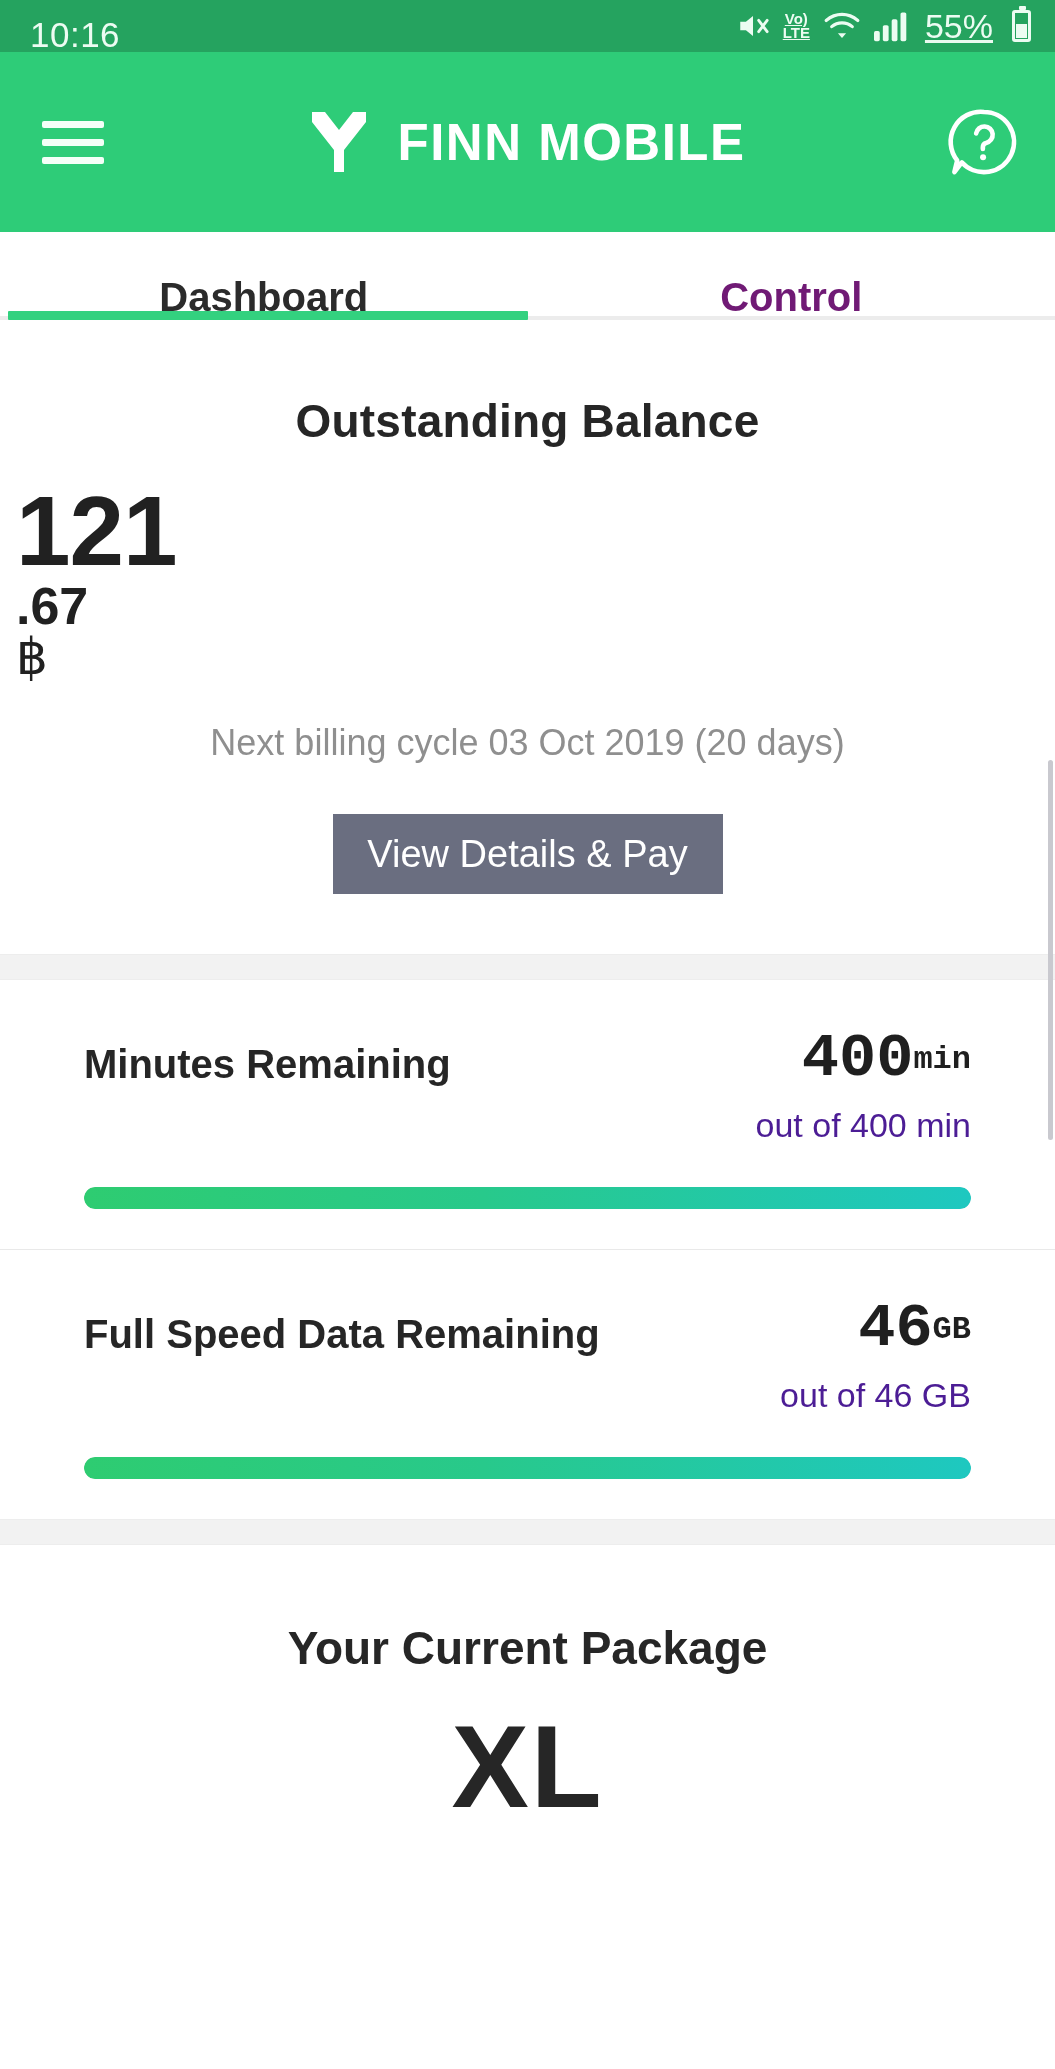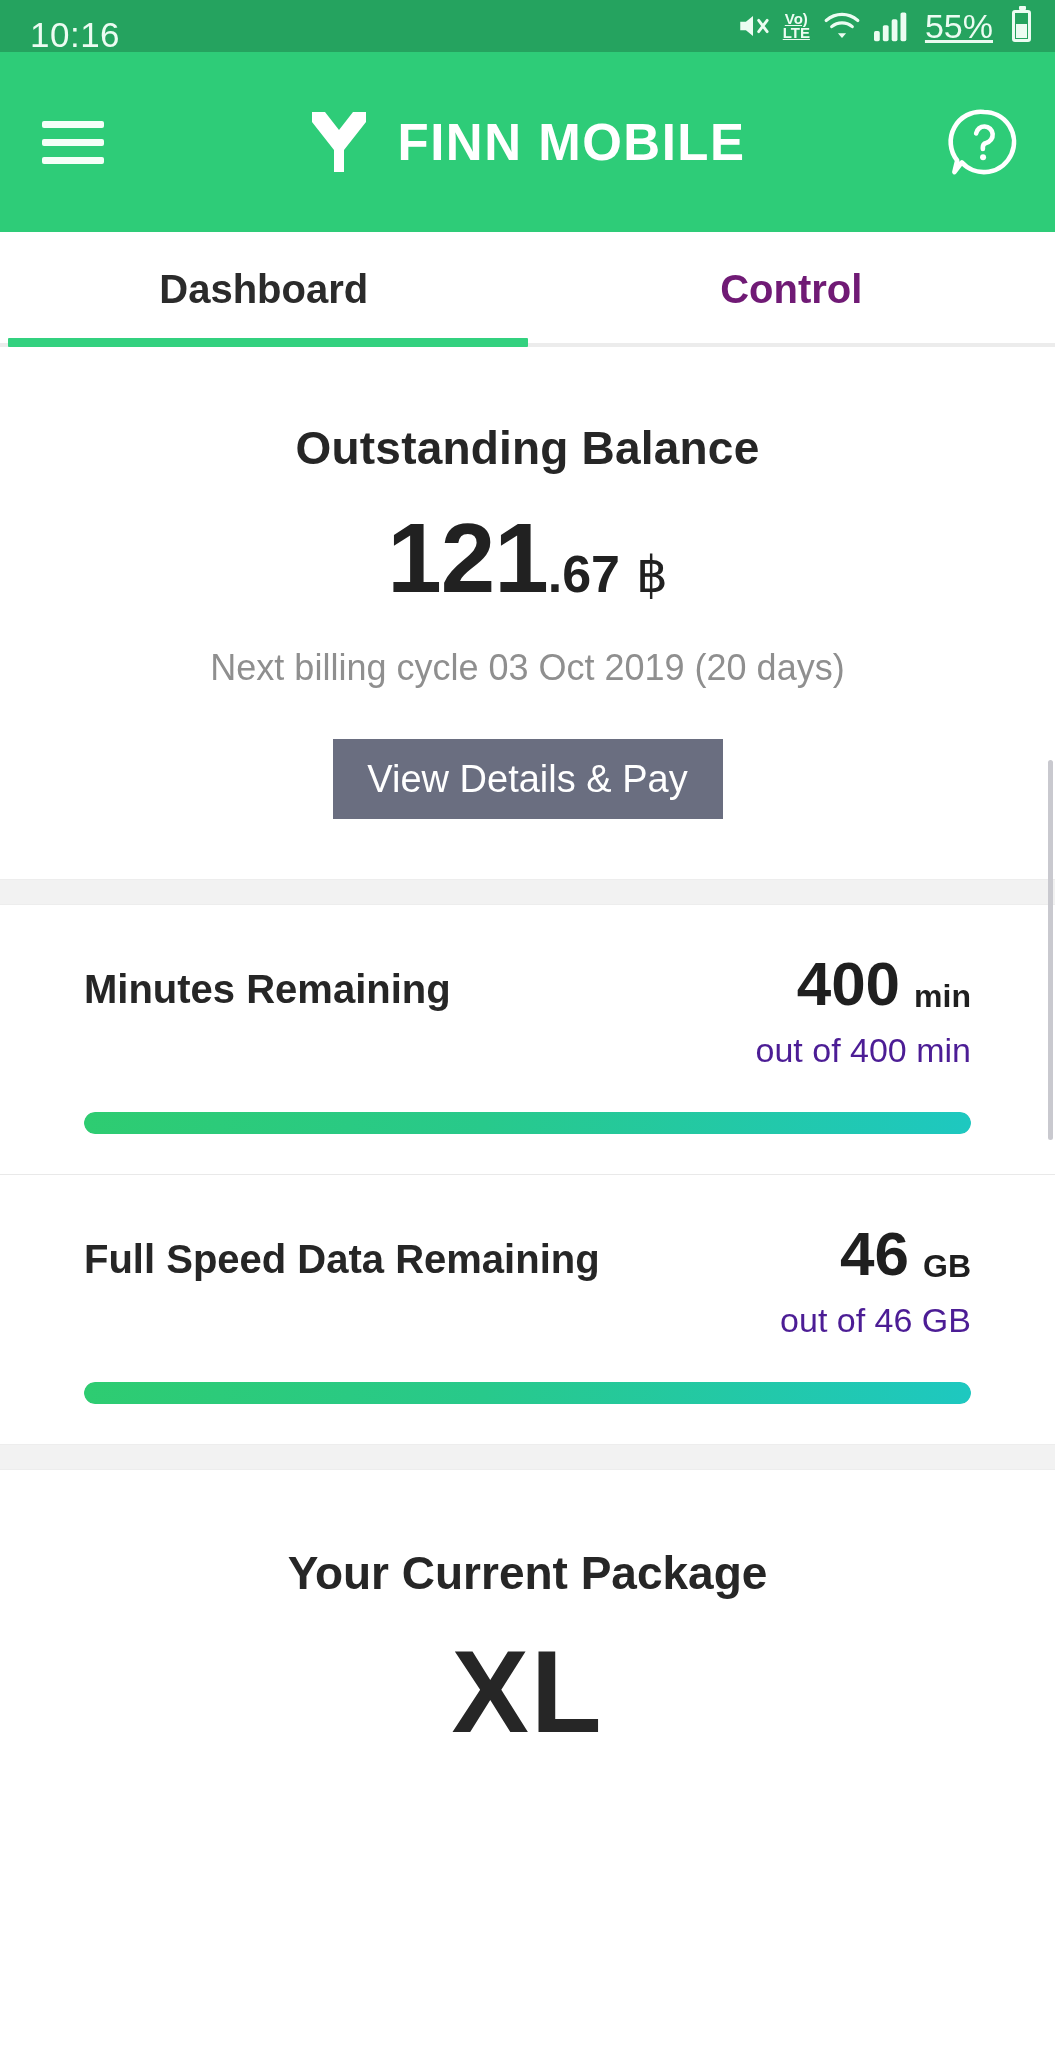--- a/index.html
+++ b/index.html
@@ -36,21 +36,21 @@
     padding:0 34px 0 42px; position:relative;
   }
   .hamburger{ width:62px; display:flex; flex-direction:column; gap:11px; cursor:pointer; }
   .hamburger span{ display:block; height:7px; background:#f4fff8; border-radius:2px; }
   .brand{ position:absolute; left:0; right:0; display:flex; align-items:center; justify-content:center; gap:30px; pointer-events:none;}
   .brand-logo{ width:58px; height:64px; }
   .brand-text{ font-size:51px; font-weight:700; letter-spacing:1.5px; color:#ffffff; }
   .help-btn{ width:74px; height:74px; cursor:pointer; }
 
   
-  .tabs{ display:flex; height:115px; background:#fff; position:relative; }
+  .tabs{ display:flex; height:88px; background:#fff; position:relative;align-items:flex-end; }
   .tab{
     flex:1; display:flex; align-items:center; justify-content:center;
     font-size:40px; font-weight:700; color:#701a75; cursor:pointer;
     position:relative;
   }
   .tab.active{ color:#2b2b2b; }
   .tabs::after{
     content:""; position:absolute; left:0; right:0; bottom:0; height:4px; background:#ececec;
   }
   .tab-underline{
@@ -61,39 +61,40 @@
   
   .section{ background:#ffffff; }
   .gap{ height:26px; background:#f2f2f2; border-top:1px solid #ededed; border-bottom:1px solid #ededed;}
 
   
   .balance{ padding:74px 0 60px; text-align:center; }
   .balance-title{ font-size:46px; font-weight:700; color:#262626; letter-spacing:.2px;}
   .balance-amount{
     margin-top:34px; display:flex; align-items:baseline; justify-content:center;
     color:#212121;
+    flex-direction:column;
   }
   .amt-int{ font-size:98px; font-weight:700; letter-spacing:-1px; line-height:1;}
   .amt-dec{ font-size:52px; font-weight:700; line-height:1;}
   .amt-cur{ font-size:50px; font-weight:500; margin-left:16px; line-height:1;}
   .balance-note{ margin-top:40px; font-size:36px; color:#8f8f8f; }
   .pay-btn{
     margin:50px auto 0; width:390px; height:80px;
     background:#6a6e80; color:#ffffff; font-size:38px;
     display:flex; align-items:center; justify-content:center; cursor:pointer;
     border:none; font-family:inherit;
   }
 
   
   .usage-row{ padding:48px 84px 40px; }
   .usage-row + .usage-row{ border-top:1px solid #e9e9e9; }
   .usage-head{ display:flex; align-items:flex-start; justify-content:space-between; }
   .usage-label{ font-size:40px; font-weight:700; color:#262626; padding-top:14px;}
   .usage-values{ text-align:right; }
-  .usage-main{ display:flex; align-items:flex-end; justify-content:flex-end; gap:14px; color:#1f1f1f;}
+  .usage-main{ display:flex; align-items:center; justify-content:flex-end; color:#1f1f1f;font-family:Liberation Mono, monospace;}
   .usage-num{ font-size:62px; font-weight:700; line-height:1;}
   .usage-unit{ font-size:32px; font-weight:700; }
   .usage-sub{ margin-top:16px; font-size:34px; color:#4c1d95; }
   .bar-track{
     margin-top:42px; height:22px; border-radius:11px; background:#eeeeee; overflow:hidden;
   }
   .bar-fill{
     height:100%; border-radius:11px;
     background:linear-gradient(90deg,#2ecc71 0%,#28c98b 45%,#1ec8c0 100%);
   }

